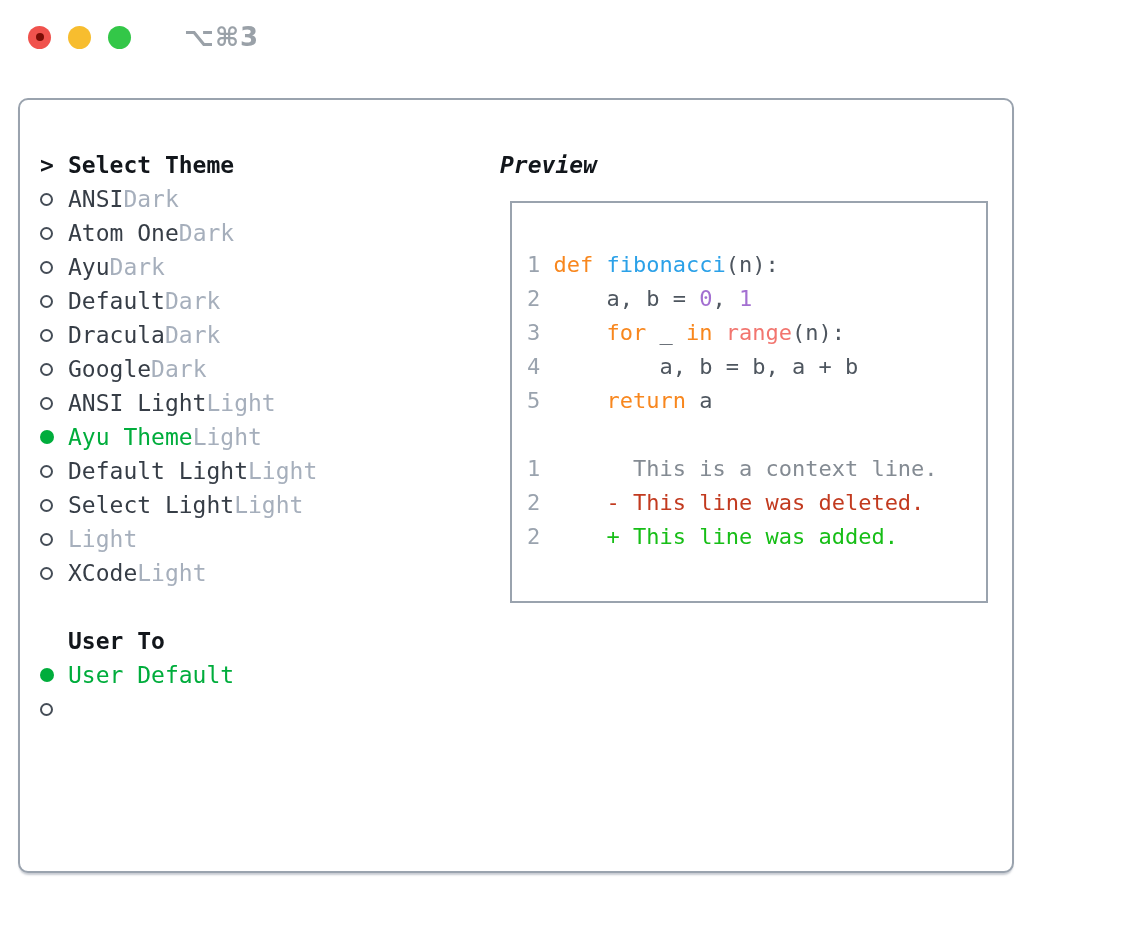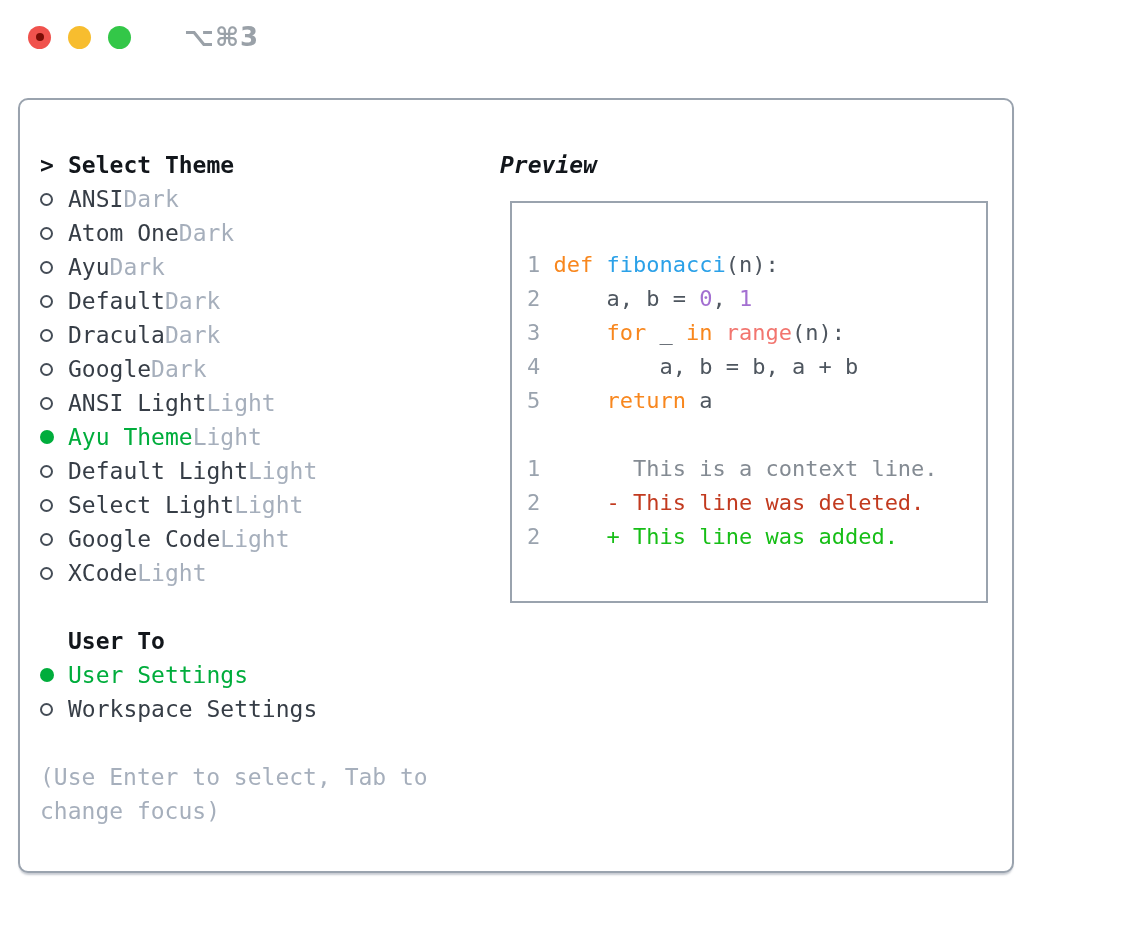--- a/index.html
+++ b/index.html
@@ -98,37 +98,35 @@
           <div class="row"><span class="marker"><span class="circle"></span></span><span class="opt-name">ANSI</span> <span class="opt-tag">Dark</span></div>
           <div class="row"><span class="marker"><span class="circle"></span></span><span class="opt-name">Atom One</span> <span class="opt-tag">Dark</span></div>
           <div class="row"><span class="marker"><span class="circle"></span></span><span class="opt-name">Ayu</span> <span class="opt-tag">Dark</span></div>
           <div class="row"><span class="marker"><span class="circle"></span></span><span class="opt-name">Default</span> <span class="opt-tag">Dark</span></div>
           <div class="row"><span class="marker"><span class="circle"></span></span><span class="opt-name">Dracula</span> <span class="opt-tag">Dark</span></div>
           <div class="row"><span class="marker"><span class="circle"></span></span><span class="opt-name">Google</span> <span class="opt-tag">Dark</span></div>
           <div class="row"><span class="marker"><span class="circle"></span></span><span class="opt-name">ANSI Light</span> <span class="opt-tag">Light</span></div>
           <div class="row"><span class="marker"><span class="circle sel"></span></span><span class="opt-name sel">Ayu Theme</span> <span class="opt-tag">Light</span></div>
           <div class="row"><span class="marker"><span class="circle"></span></span><span class="opt-name">Default Light</span> <span class="opt-tag">Light</span></div>
           <div class="row"><span class="marker"><span class="circle"></span></span><span class="opt-name">Select Light</span> <span class="opt-tag">Light</span></div>
-          <div class="row"><span class="marker"><span class="circle"></span></span><span class="opt-name">Google Code</span> <span class="opt-tag">Light</span></div>
+          <div class="row"><span class="marker"><span class="circle"></span></span> <span class="opt-tag">Light</span></div>
           <div class="row"><span class="marker"><span class="circle"></span></span><span class="opt-name">XCode</span> <span class="opt-tag">Light</span></div>
         </div>
 
       <div class="apply-section">
         <div class="row">
           <span class="marker"></span>
           <span class="heading">User To</span>
         </div>
         <div id="apply-list">
-            <div class="row"><span class="marker"><span class="circle sel"></span></span><span class="opt-name sel">User Settings</span></div>
-            <div class="row"><span class="marker"><span class="circle"></span></span><span class="opt-name">Workspace Settings</span></div>
+            <div class="row"><span class="marker"><span class="circle sel"></span></span><span class="opt-name sel">User Default</span></div>
+            <div class="row"><span class="marker"><span class="circle"></span></span></div>
           </div>
       </div>
 
-      <div class="help">(Use Enter to select, Tab to
-change focus)</div>
     </div>
 
     <div class="right-pane">
       <div class="preview-title">Preview</div>
       <div class="preview-box">
         <pre class="code" id="code-block"><div><span class="ln">1 </span><span class="c-kw">def </span><span class="c-fn">fibonacci</span><span class="c-pl">(n):</span></div><div><span class="ln">2 </span><span class="c-pl">    a, b = </span><span class="c-num">0</span><span class="c-pl">, </span><span class="c-num">1</span></div><div><span class="ln">3 </span><span class="c-pl">    </span><span class="c-kw">for</span><span class="c-pl"> _ </span><span class="c-kw">in</span><span class="c-pl"> </span><span class="c-call">range</span><span class="c-pl">(n):</span></div><div><span class="ln">4 </span><span class="c-pl">        a, b = b, a + b</span></div><div><span class="ln">5 </span><span class="c-pl">    </span><span class="c-kw">return</span><span class="c-pl"> a</span></div><div><span class="ln"> </span></div><div><span class="ln">1 </span><span class="c-ctx">      This is a context line.</span></div><div><span class="ln">2 </span><span class="c-del">    - This line was deleted.</span></div><div><span class="ln">2 </span><span class="c-add">    + This line was added.</span></div></pre>
       </div>
     </div>
 
   </div>

